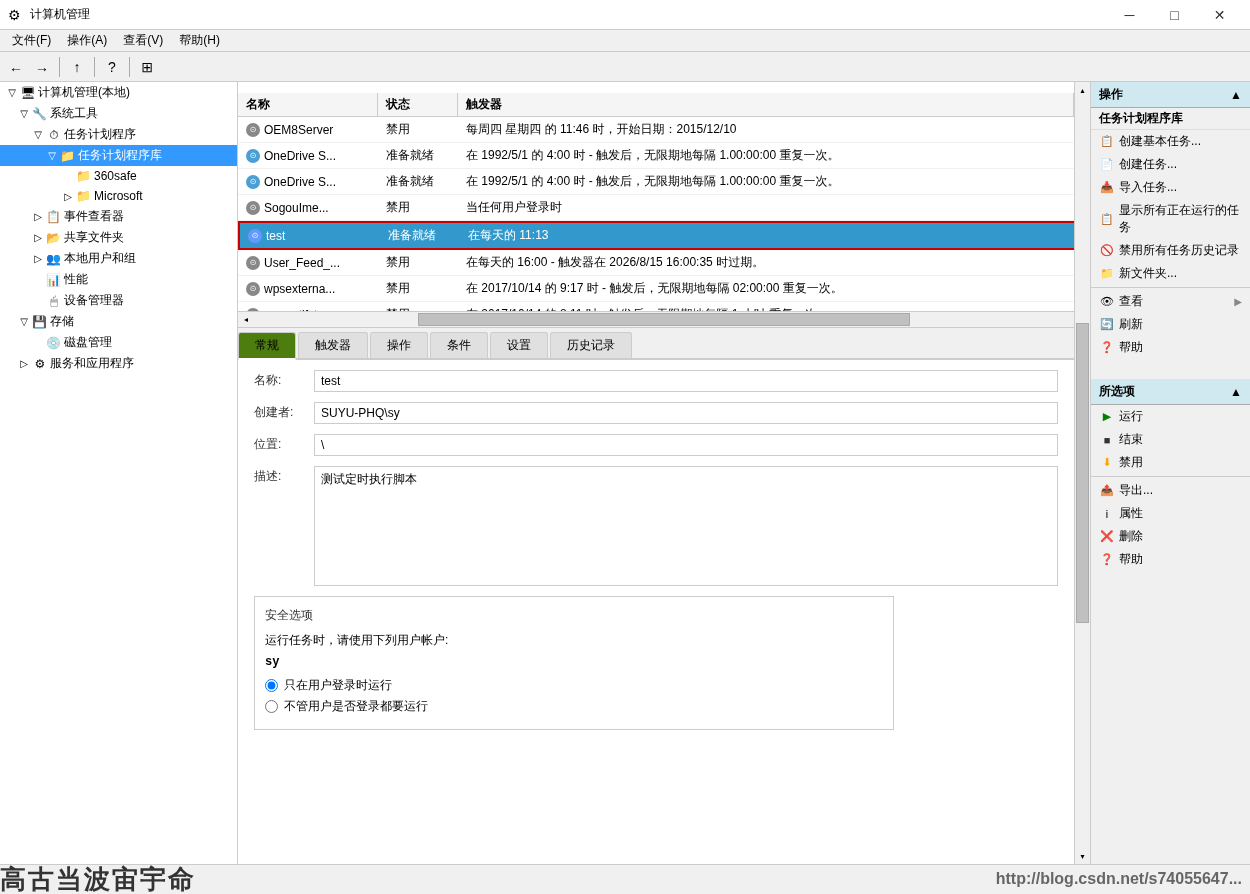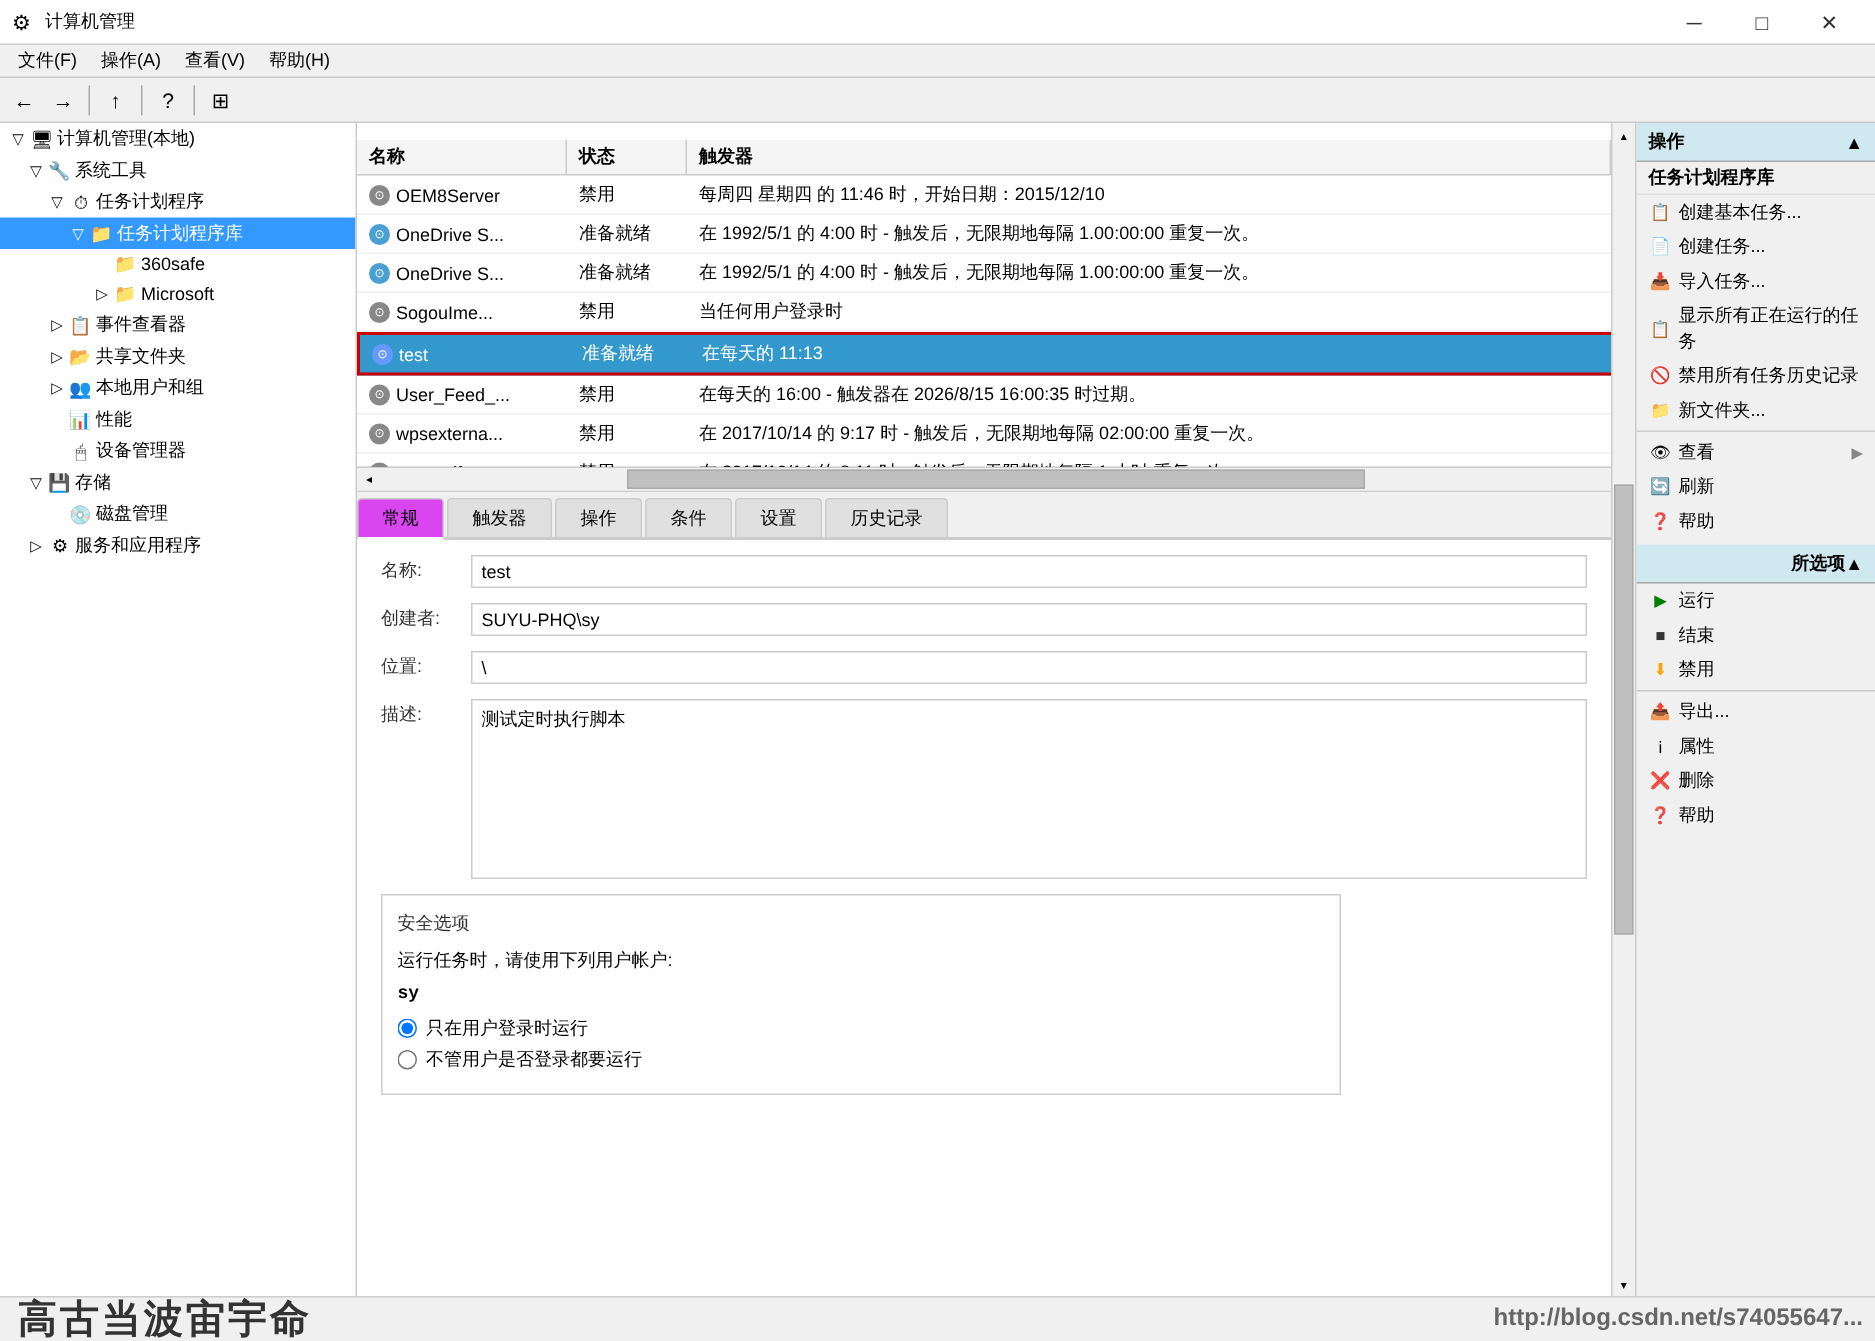--- a/index.html
+++ b/index.html
@@ -197,21 +197,21 @@
       padding: 4px 16px;
       cursor: pointer;
       border: 1px solid #ccc;
       border-bottom: none;
       background: #e0e0e0;
       margin-right: 2px;
       font-size: 12px;
       border-radius: 3px 3px 0 0;
     }
     .tab.active {
-      background: #d946ef;
+      background: #4d7c0f;
       border-bottom: 2px solid #fff;
       margin-bottom: -2px;
       z-index: 1;
     }
 
     
     .detail-content {
       flex: 1;
       overflow-y: auto;
       padding: 10px 16px;
@@ -301,21 +301,21 @@
     .bottom-bar {
       position: fixed;
       bottom: 0;
       left: 0;
       right: 0;
       height: 30px;
       background: #f0f0f0;
       border-top: 1px solid #ccc;
       display: flex;
       align-items: center;
-      padding: 0 12px;
+      padding: 0 0;
       font-size: 18px;
       color: #333;
       font-weight: bold;
     }
     .bottom-url {
       position: fixed;
       bottom: 0;
       right: 8px;
       font-size: 16px;
       color: #666;
@@ -663,21 +663,21 @@
     </div>
     <div class="right-action">
       <span class="right-icon">🔄</span>
       <span>刷新</span>
     </div>
     <div class="right-action">
       <span class="right-icon">❓</span>
       <span>帮助</span>
     </div>
 
-    <div class="right-section-title" style="margin-top:4px;justify-content:flex-end;">
+    <div class="right-section-title" style="margin-top:20px;">
       <span>所选项</span>
       <span style="cursor:pointer;">▲</span>
     </div>
     <div class="right-action">
       <span class="right-icon" style="color:green;">▶</span>
       <span>运行</span>
     </div>
     <div class="right-action">
       <span class="right-icon" style="color:#333;">■</span>
       <span>结束</span>

